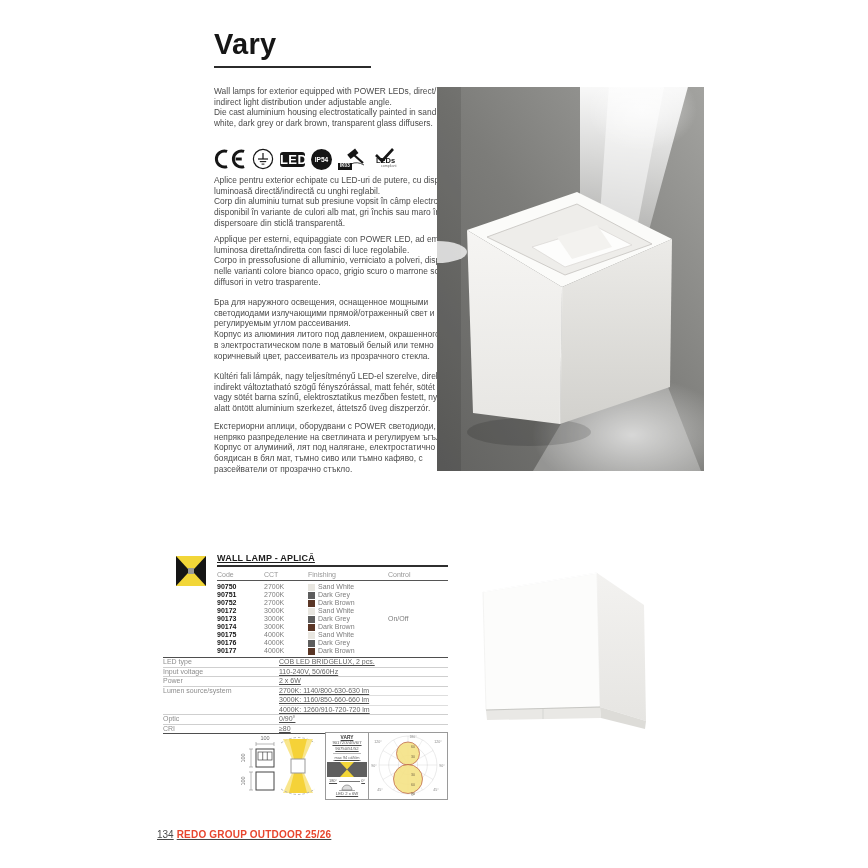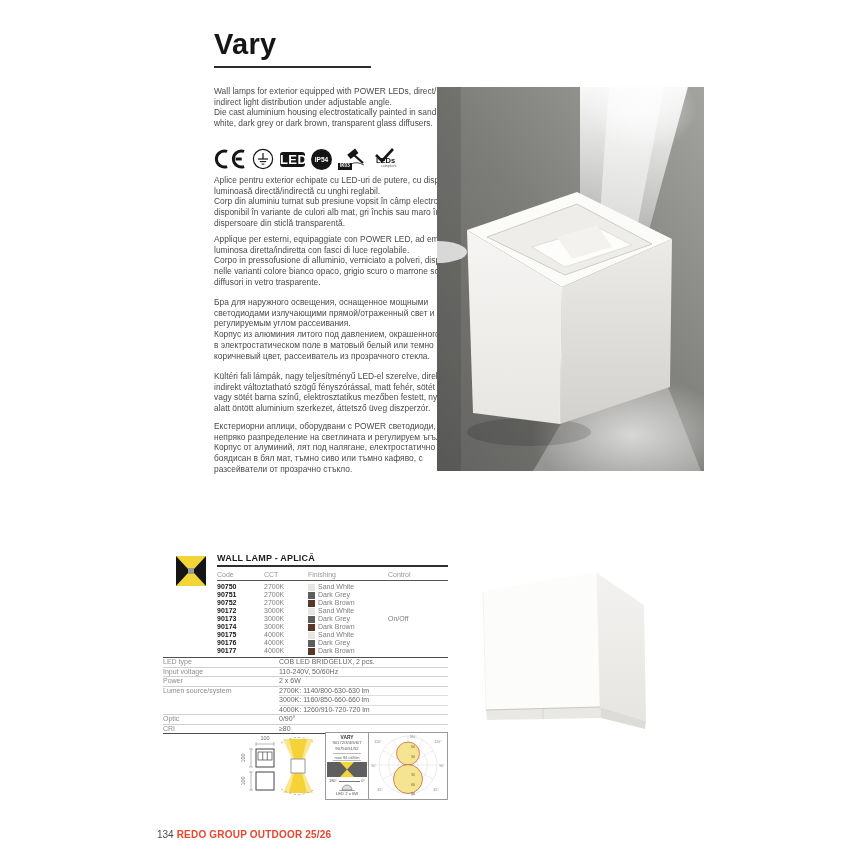--- a/index.html
+++ b/index.html
@@ -1,18 +1,18 @@
 <!DOCTYPE html>
 <html><head>
 <meta charset="utf-8">
 <style>
   html,body{margin:0;padding:0;background:#fff;}
   #page{position:relative;width:716px;height:868px;background:#ffffff;overflow:hidden;
         font-family:"Liberation Sans","DejaVu Sans",sans-serif;color:#474747;}
-  .abs{position:absolute;}
+  .abs{position:absolute;text-decoration:underline;}
   #title{position:absolute;left:214px;top:28px;margin:0;font-size:29px;font-weight:800;
          color:#161616;letter-spacing:.3px;}
   #title-rule{left:214px;top:66px;width:157px;height:2px;background:#2b2b2b;}
   .para{position:absolute;left:214px;width:256px;margin:0;font-size:8.4px;line-height:10.7px;
         color:#4a4a4a;white-space:pre-line;letter-spacing:.02px;}
   
   #badges{position:absolute;left:212px;top:146px;height:26px;display:flex;align-items:center;gap:6px;}
   .led-badge{display:inline-block;width:25px;height:15px;background:#151515;color:#fff;border-radius:3px;
              font-size:13px;font-weight:700;text-align:center;line-height:15px;letter-spacing:.4px;}
   .ip-badge{display:inline-block;width:21px;height:21px;background:#151515;color:#fff;border-radius:50%;

